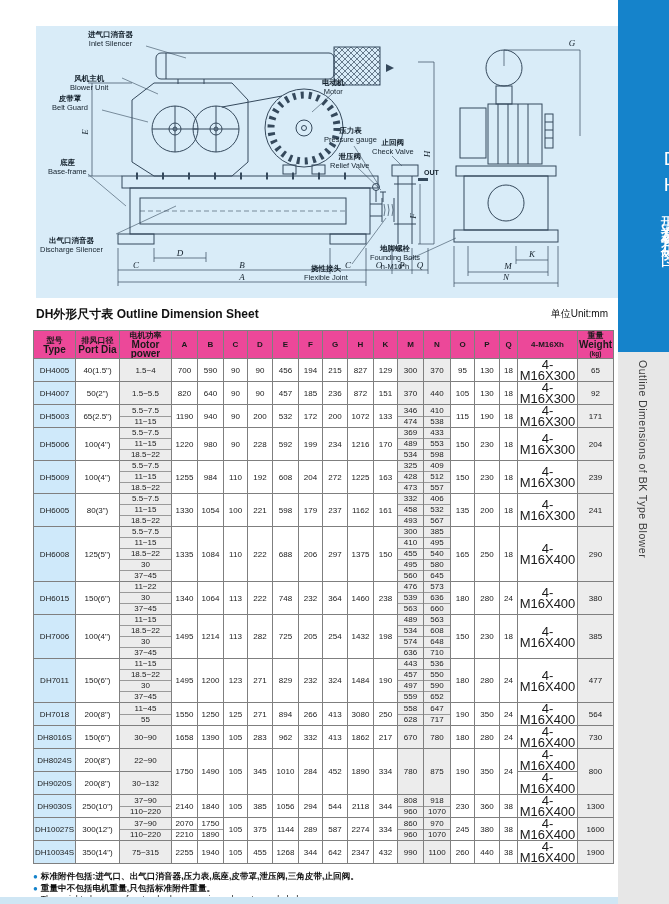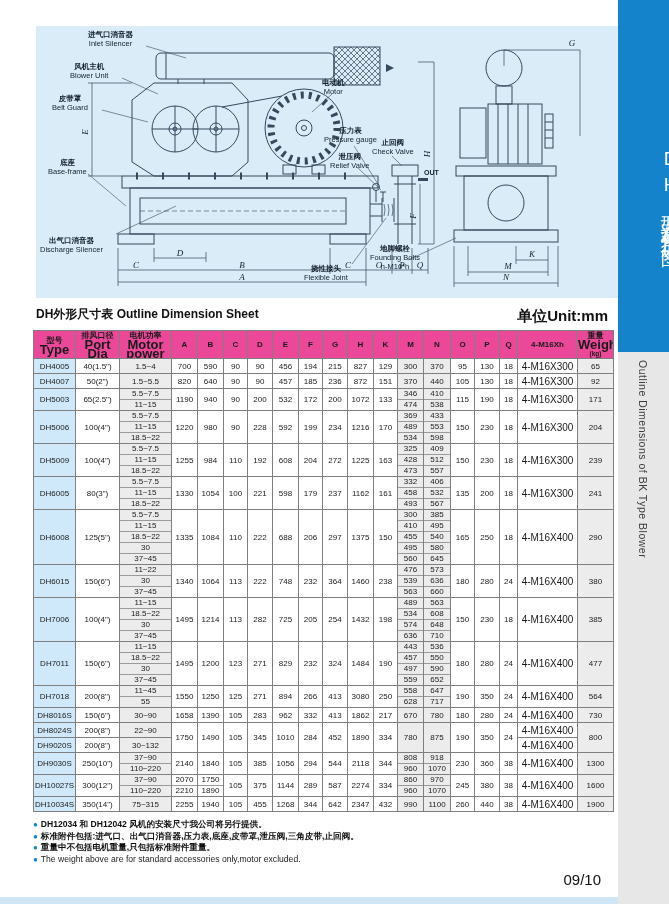--- a/index.html
+++ b/index.html
@@ -18,36 +18,36 @@
   
   .diagram{position:absolute;left:36px;top:26px;width:582px;height:272px;background:#d9ecf8}
   .diagram svg{position:absolute;left:0;top:0}
   .dg-label{position:absolute;font-size:7.5px;line-height:1.2;text-align:center;color:#14212c;white-space:nowrap}
   .dg-label .zh{display:block;font-weight:bold}
   .dg-label .en{display:block}
 
   
   .titlebar{position:absolute;left:36px;top:306px;width:576px;height:18px}
   .sheet-title{position:absolute;left:0;top:0;font-size:12px;font-weight:bold;color:#111}
-  .unit{position:absolute;right:4px;top:1px;font-size:15px;font-weight:bold;color:#111}
+  .unit{position:absolute;right:4px;top:1px;font-size:10px;font-weight:normal;color:#111}
 
   
   .lower{position:absolute;left:33px;top:330px;width:580px}
   table{border-collapse:collapse;table-layout:fixed;width:580px;border:1.5px solid #4a4a4a}
   th,td{border:1px solid #7f7f7f;text-align:center;vertical-align:middle;padding:0;
         font-size:8px;line-height:11px;overflow:hidden}
   th{background:#ec4899;font-weight:bold;height:26px;line-height:9px}
-  th .l2{display:block;font-size:13px}
+  th .l2{display:block;font-size:10px}
   th .l3{display:block;font-size:6.5px}
   td{height:14px;background:#fff}
   td.col-type{background:#cfe9fa}
   td.shade{background:#ececec}
   td .sub{line-height:10px;border-bottom:1px solid #9a9a9a}
   td .sub:last-child{border-bottom:none}
-  td.col-bolt{font-size:10px}
+  td.col-bolt{font-size:13px}
 
   .notes{margin-top:7px;width:578px}
   .note{font-size:8.6px;line-height:11.5px;white-space:nowrap;overflow:hidden}
   .note .bullet{color:#1583cb;margin-right:3px;font-size:8px}
   .note.zh{font-weight:bold;color:#101010}
   .note.en{color:#222}
   .pagenum{margin-top:6px;text-align:right;font-size:15px;color:#111;padding-right:12px}
 
   .bottom-strip{position:absolute;left:0;bottom:0;width:618px;height:7px;background:#cfe6f4}
 </style>
@@ -220,21 +220,21 @@
         <text x="470" y="254">N</text>
         <text x="388" y="149" font-family="Liberation Sans, sans-serif" font-style="normal" font-size="7" font-weight="bold" text-anchor="start">OUT</text>
       </g>
     </g>
   </svg>
 
   <div class="dg-label" style="left:52px;top:4px">
       <span class="zh">进气口消音器</span>
       <span class="en">Inlet Silencer</span>
     </div>
-  <div class="dg-label" style="left:34px;top:36px">
+  <div class="dg-label" style="left:34px;top:48px">
       <span class="zh">风机主机</span>
       <span class="en">Blower Unit</span>
     </div>
   <div class="dg-label" style="left:16px;top:68px">
       <span class="zh">皮带罩</span>
       <span class="en">Belt Guard</span>
     </div>
   <div class="dg-label" style="left:12px;top:132px">
       <span class="zh">底座</span>
       <span class="en">Base-frame</span>
@@ -799,21 +799,20 @@
           <td>260</td>
           <td>440</td>
           <td>38</td>
           <td class="col-bolt">4-M16X400</td>
           <td class="shade">1900</td>
         </tr>
       </tbody>
   </table>
 
   <div class="notes">
-      <div class="note zh"><span class="bullet">●</span><span>DH12034 和 DH12042 风机的安装尺寸我公司将另行提供。</span></div>
       <div class="note zh"><span class="bullet">●</span><span>标准附件包括:进气口、出气口消音器,压力表,底座,皮带罩,泄压阀,三角皮带,止回阀。</span></div>
       <div class="note zh"><span class="bullet">●</span><span>重量中不包括电机重量,只包括标准附件重量。</span></div>
       <div class="note en"><span class="bullet">●</span><span>The weight above are for standard accessories only,motor excluded.</span></div>
     </div>
   <div class="pagenum">09/10</div>
 </div>
 
 <div class="bottom-strip"></div>
 
 </body></html>

